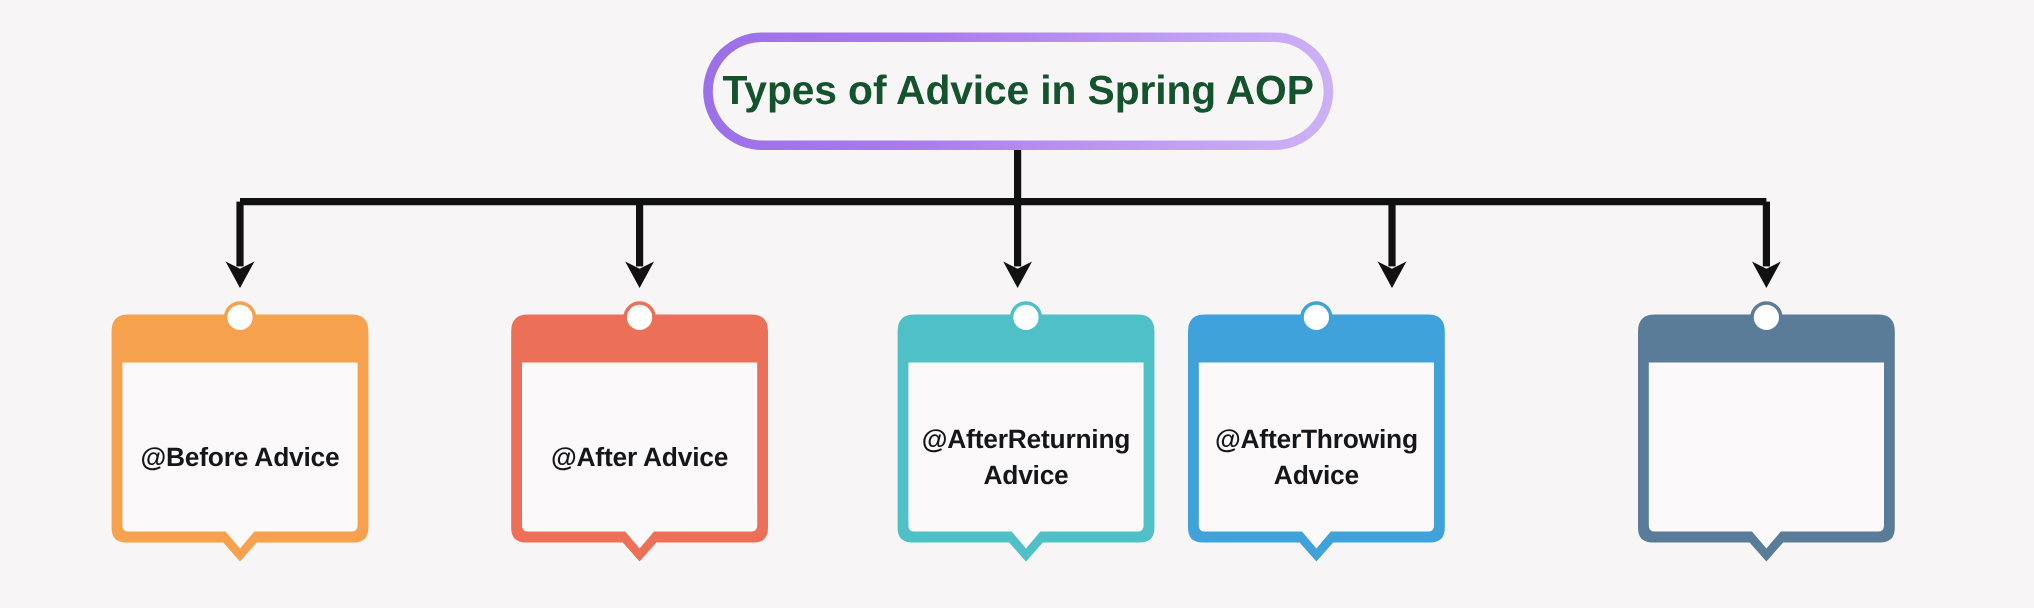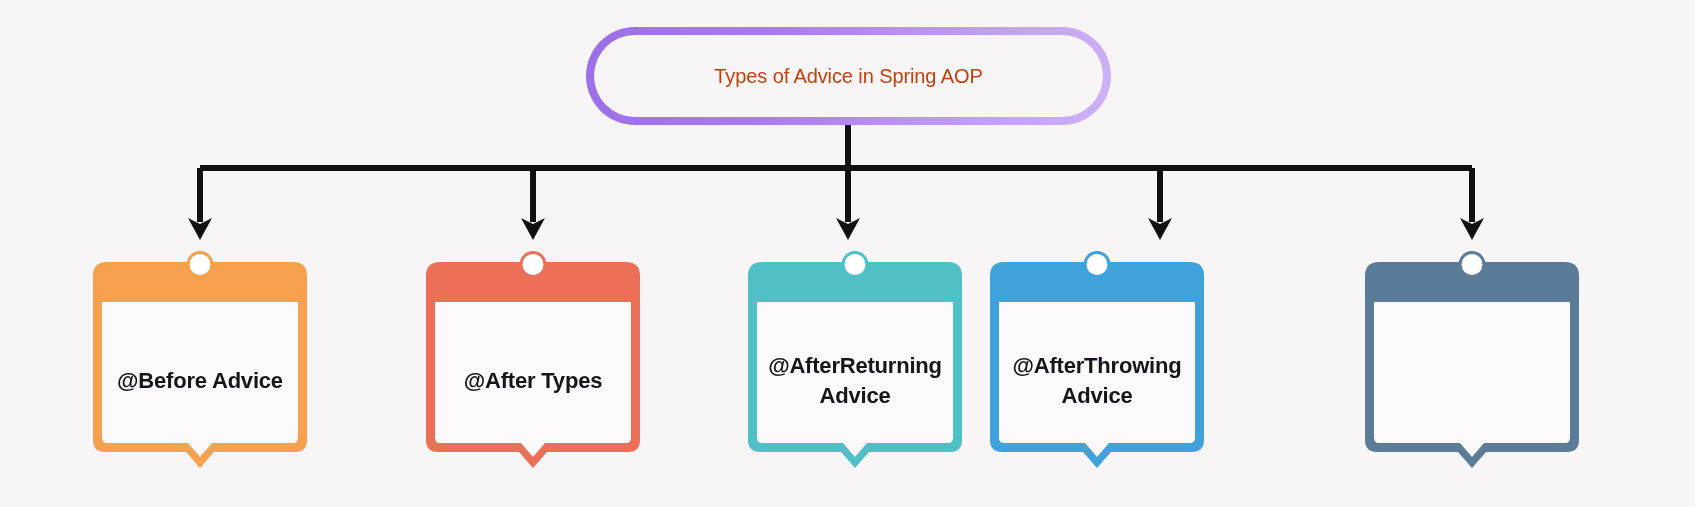--- a/index.html
+++ b/index.html
@@ -42,23 +42,23 @@
   #title-badge-inner {
     width: 100%;
     height: 100%;
     border-radius: 42px;
     background: #F7F5F6;
     display: flex;
     align-items: center;
     justify-content: center;
   }
   #title-text {
-    font-size: 20px;
-    font-weight: 400;
-    color: #c2410c;
+    font-size: 34px;
+    font-weight: 700;
+    color: #14532d;
     letter-spacing: -0.1px;
     white-space: nowrap;
   }
 
   
   #connectors {
     position: absolute;
     left: 0;
     top: 0;
     width: 1695px;
@@ -188,21 +188,21 @@
       <div class="card" style="left: 426px;">
         <div class="card-shell">
           <svg viewBox="0 0 214 206" preserveAspectRatio="none">
             <path d="M 14 0 L 200 0 Q 214 0 214 14 L 214 178 Q 214 190 202 190 L 121 190 L 107 206 L 93 190 L 12 190 Q 0 190 0 178 L 0 14 Q 0 0 14 0 Z" fill="#EC7058"></path>
             <path d="M 9 40 L 205 40 L 205 176 Q 205 181 200 181 L 119 181 L 107 195 L 95 181 L 14 181 Q 9 181 9 176 Z" fill="#FBF9FA"></path>
           </svg>
         </div>
         <span class="card-hole-ring" style="background: rgb(236, 112, 88);"></span>
         <span class="card-hole"></span>
         <div class="card-body">
-          <div class="card-label">@After Types</div>
+          <div class="card-label">@After Advice</div>
         </div>
       </div>
       <div class="card" style="left: 748px;">
         <div class="card-shell">
           <svg viewBox="0 0 214 206" preserveAspectRatio="none">
             <path d="M 14 0 L 200 0 Q 214 0 214 14 L 214 178 Q 214 190 202 190 L 121 190 L 107 206 L 93 190 L 12 190 Q 0 190 0 178 L 0 14 Q 0 0 14 0 Z" fill="#4FC0C6"></path>
             <path d="M 9 40 L 205 40 L 205 176 Q 205 181 200 181 L 119 181 L 107 195 L 95 181 L 14 181 Q 9 181 9 176 Z" fill="#FBF9FA"></path>
           </svg>
         </div>
         <span class="card-hole-ring" style="background: rgb(79, 192, 198);"></span>

